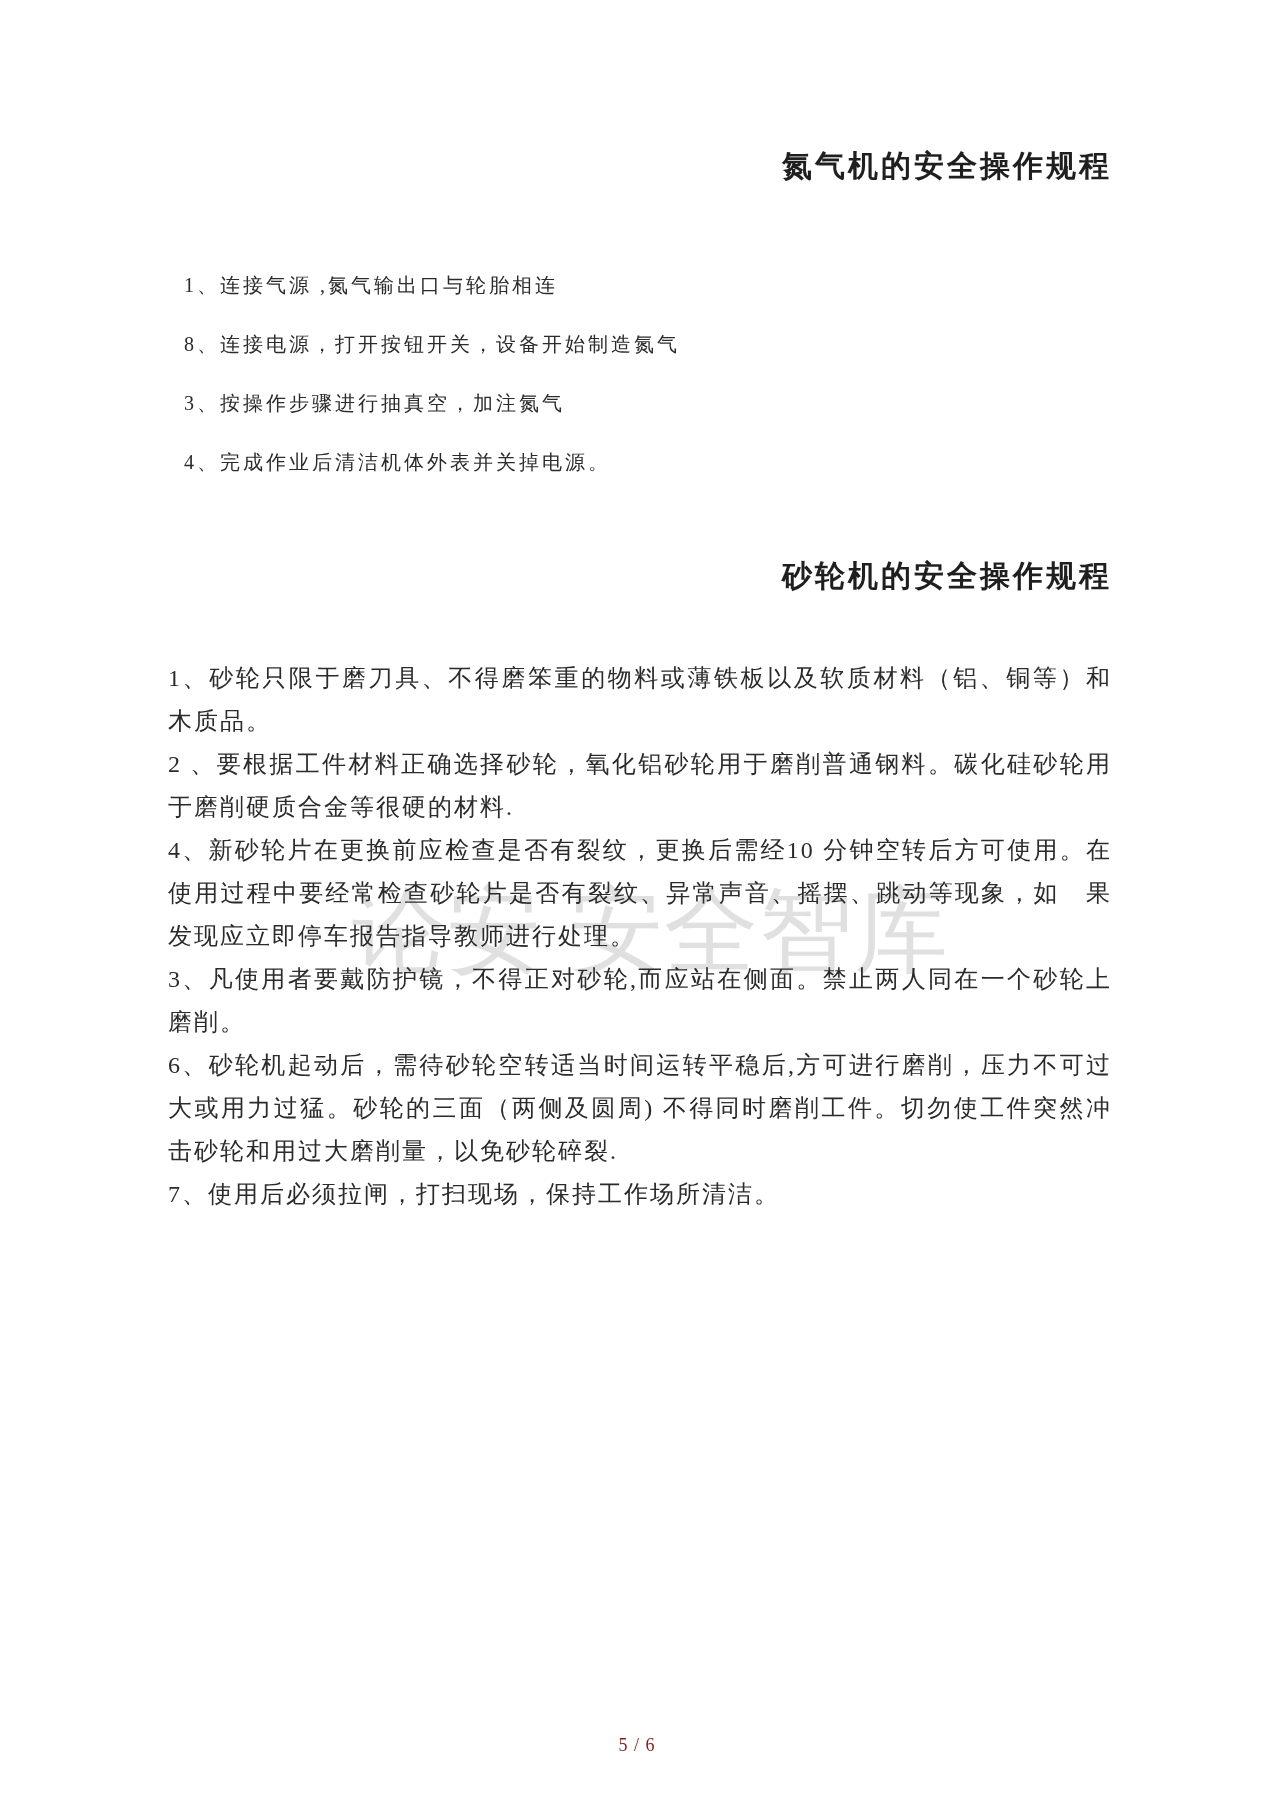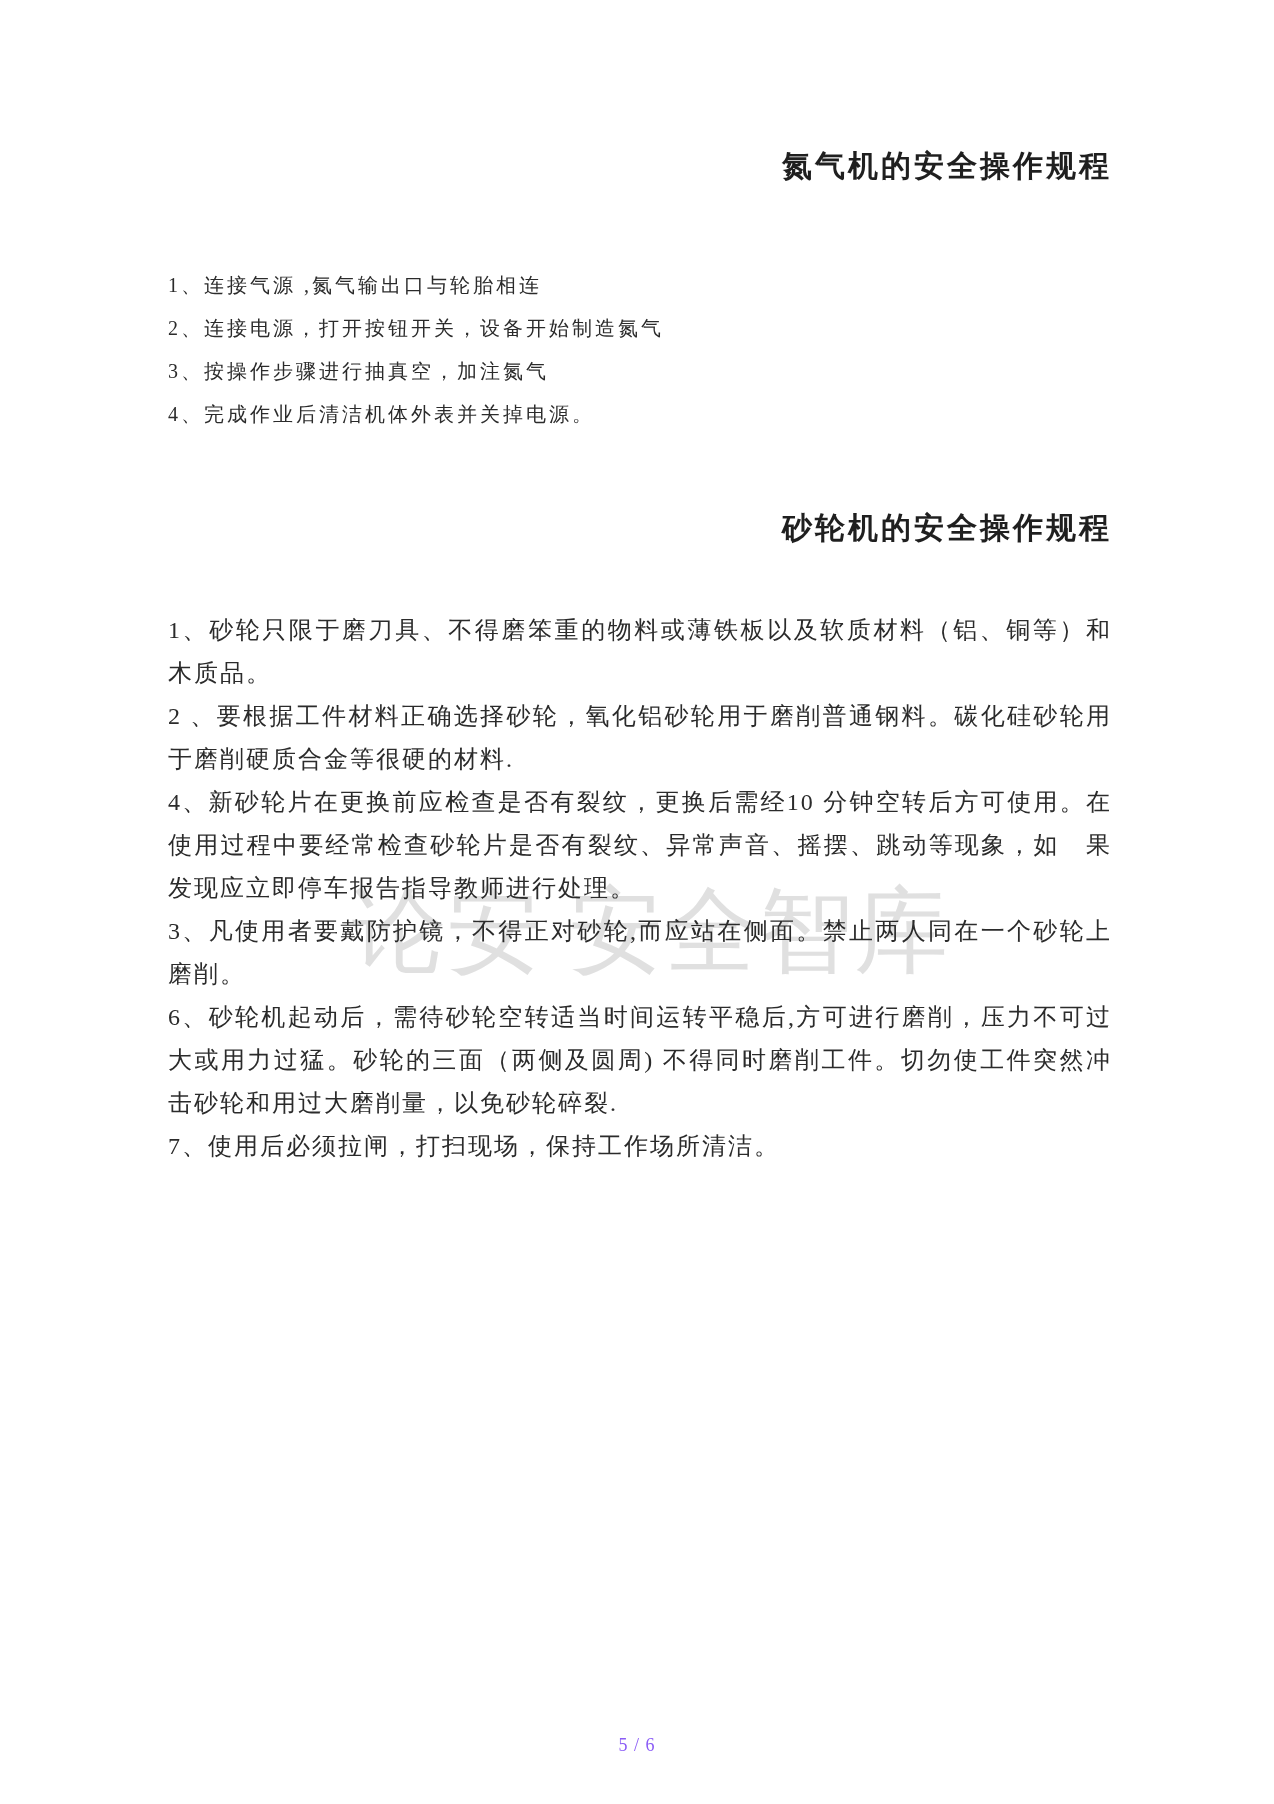--- a/index.html
+++ b/index.html
@@ -43,21 +43,21 @@
     letter-spacing: 3px;
     color: #1f1f1f;
   }
   .title-2 {
     margin-top: 74px;
   }
   .list-1 {
     margin-top: 80px;
   }
   .list-1 .line-item {
-    margin: 0;
+    margin: 16px;
     font-size: 20px;
     line-height: 43px;
     letter-spacing: 3px;
     white-space: nowrap;
   }
   .list-2 {
     margin-top: 63px;
   }
   .list-2 .para {
     margin: 0;
@@ -68,37 +68,37 @@
   }
   .footer {
     position: absolute;
     bottom: 48px;
     left: 0;
     width: 100%;
     text-align: center;
     z-index: 1;
     font-size: 18px;
     letter-spacing: 1px;
-    color: #8b5cf6;
+    color: #7f1d1d;
   }
 </style>
 </head>
 <body>
 
 <div class="page">
 
   <div class="watermark">论安 安全智库</div>
 
   <div class="content">
 
     <h1 class="doc-title title-1">氮气机的安全操作规程</h1>
 
     <div class="list-1">
       <p class="line-item">1、连接气源 ,氮气输出口与轮胎相连</p>
-      <p class="line-item">2、连接电源，打开按钮开关，设备开始制造氮气</p>
+      <p class="line-item">8、连接电源，打开按钮开关，设备开始制造氮气</p>
       <p class="line-item">3、按操作步骤进行抽真空，加注氮气</p>
       <p class="line-item">4、完成作业后清洁机体外表并关掉电源。</p>
     </div>
 
     <h1 class="doc-title title-2">砂轮机的安全操作规程</h1>
 
     <div class="list-2">
       <p class="para">1、砂轮只限于磨刀具、不得磨笨重的物料或薄铁板以及软质材料（铝、铜等）和木质品。</p>
       <p class="para">2 、要根据工件材料正确选择砂轮，氧化铝砂轮用于磨削普通钢料。碳化硅砂轮用于磨削硬质合金等很硬的材料.</p>
       <p class="para">4、新砂轮片在更换前应检查是否有裂纹，更换后需经10 分钟空转后方可使用。在使用过程中要经常检查砂轮片是否有裂纹、异常声音、摇摆、跳动等现象，如　果发现应立即停车报告指导教师进行处理。</p>

